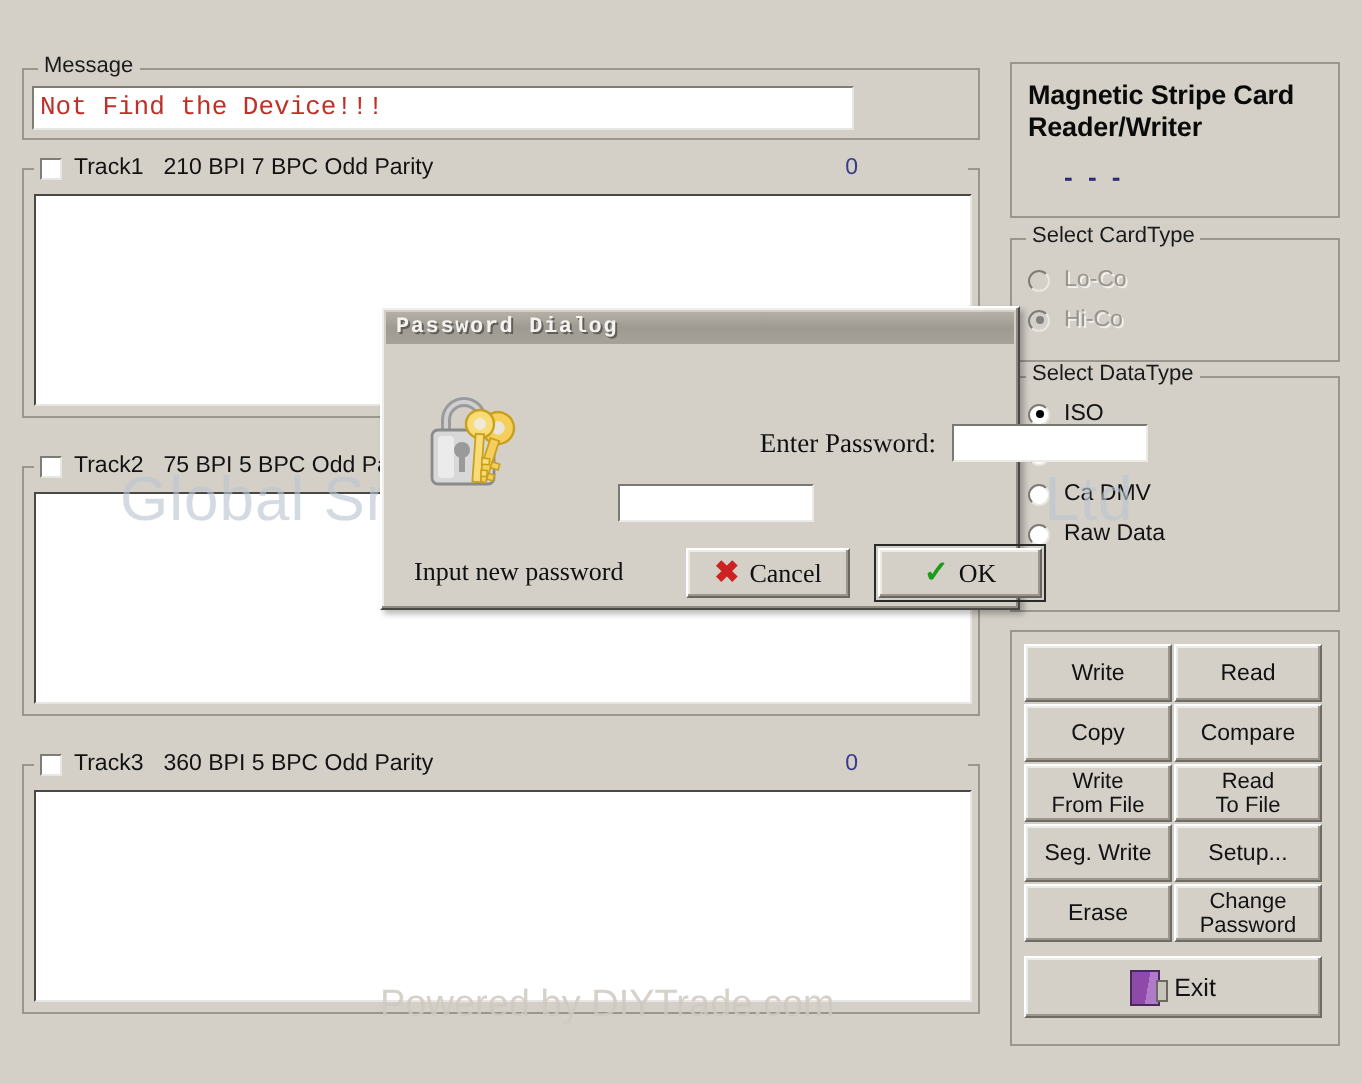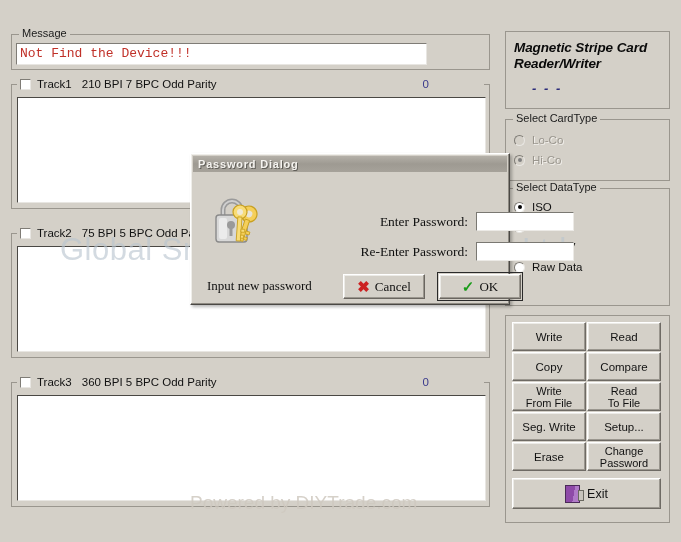--- a/index.html
+++ b/index.html
@@ -140,21 +140,20 @@
   }
 
   
   #device-panel {
     position: absolute; left: 505px; top: 31px;
     width: 165px; height: 78px;
     background: #d4d0c8;
     border: 1px solid #9a968e;
     box-sizing: border-box;
     padding: 8px 5px 0 8px;
-    font-style: italic;
   }
   #device-panel .dev-title {
     font-size: 13.5px; font-weight: bold; color: #0a0a0a;
     line-height: 16px; letter-spacing: -0.1px;
   }
   #device-panel .dev-status {
     margin-top: 9px; padding-left: 18px;
     font-size: 13px; font-weight: bold; color: #2b2b7a;
     letter-spacing: 2px;
   }
@@ -269,21 +268,21 @@
     z-index: 20;
   }
   #dialog-titlebar {
     height: 16px; margin: 2px;
     background: linear-gradient(to bottom, #b4b0a8 0%, #9e9a92 50%, #a6a29a 100%);
     display: flex; align-items: center;
     padding-left: 5px;
     box-sizing: border-box;
   }
   #dialog-title {
-    font-family: Liberation Sans, sans-serif;
+    font-family: Liberation Mono, monospace;
     font-size: 11px; font-weight: bold; letter-spacing: 0.8px;
     color: #f5f3ef; text-shadow: 1px 1px 0 #605e58;
     white-space: nowrap;
     text-align: right;
   }
   .dlg-body { position: relative; height: 132px; }
 
   #key-icon {
     position: absolute; left: 18px; top: 24px;
     width: 58px; height: 50px;
@@ -472,21 +471,20 @@
           <rect x="33.2" y="37" width="3" height="3" fill="#f8dc78" stroke="#c8a020" stroke-width="0.8"></rect>
         </g>
       </svg>
 
       <div class="dlg-row" id="row-enter">
         <span class="dlg-lab">Enter Password:</span>
         <span class="dlg-input"></span>
       </div>
 
       <div class="dlg-row" id="row-reenter">
-        <span class="dlg-lab">Re-Enter Password:</span>
         <span class="dlg-input"></span>
       </div>
 
       <div id="dialog-hint">Input new password</div>
 
       <div class="dlg-btn" id="cancel-button">
         <span class="x-icon">✖</span>
         <span>Cancel</span>
       </div>
 

